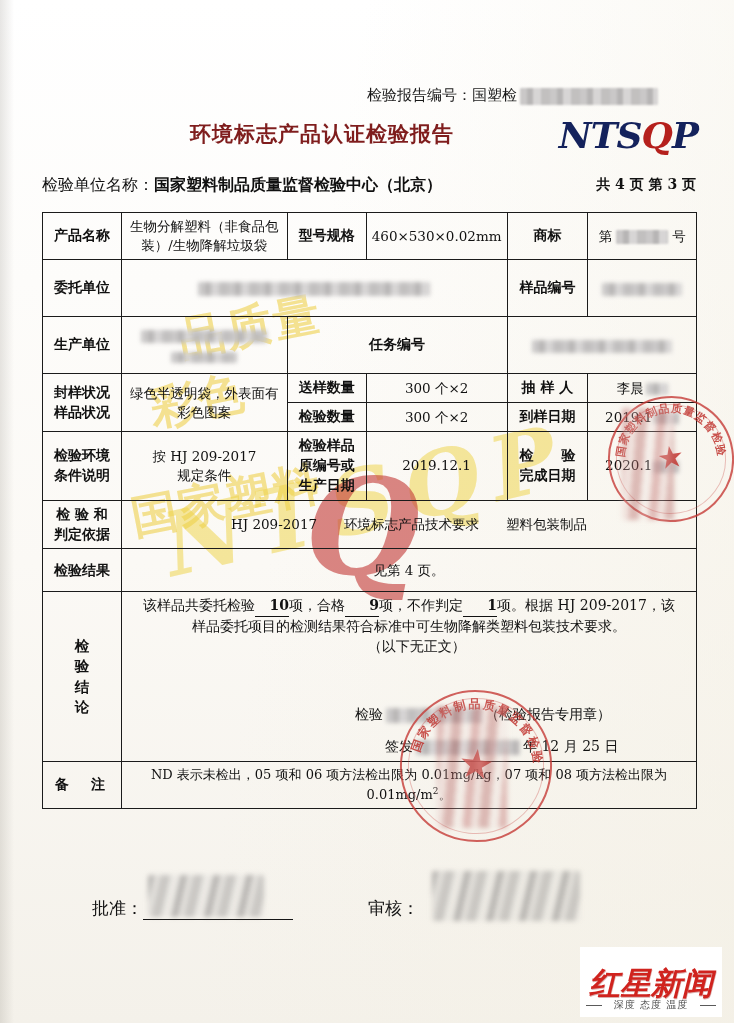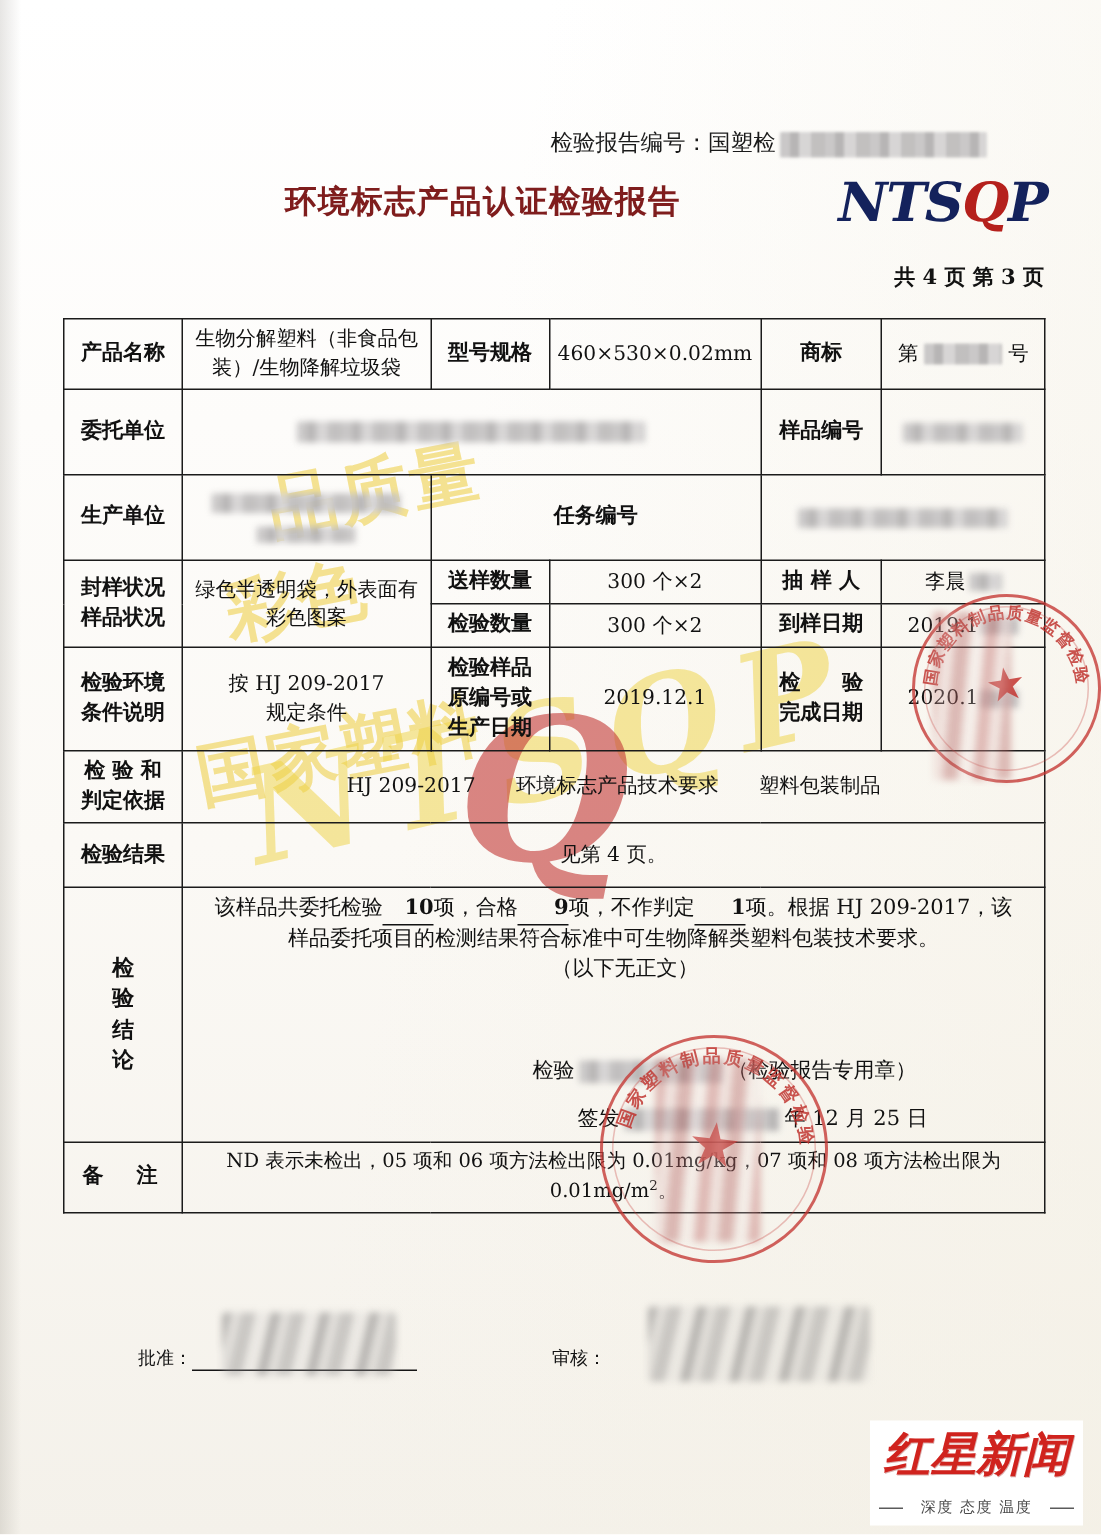--- a/index.html
+++ b/index.html
@@ -224,21 +224,21 @@
   }
   .remark-text sup { font-size: 9px; }
 
   
   .bottom-sign {
     position: absolute;
     top: 885px;
     left: 0;
     width: 734px;
     height: 60px;
-    font-size: 12px;
+    font-size: 17px;
     color: #141414;
     z-index: 4;
     text-align: center;
   }
   .bs-approve { position: absolute; left: 92px; top: 12px; }
   .bs-review  { position: absolute; left: 368px; top: 12px; }
   .sig-line {
     display: inline-block;
     width: 150px;
     border-bottom: 1.4px solid #151515;
@@ -322,21 +322,21 @@
     position: absolute;
     right: 12px;
     bottom: 6px;
     width: 142px;
     height: 70px;
     z-index: 9;
     background: #ffffff;
   }
   .news-logo .nl-main {
     position: absolute;
-    left: 4px; top: 4px;
+    left: 4px; top: 17px;
     width: 134px;
     text-align: center;
     font-family: "DejaVu Sans", "Liberation Sans", sans-serif;
     font-weight: bold;
     font-size: 31px;
     font-style: italic;
     color: #d0231e;
     letter-spacing: 0px;
     line-height: 1.25;
     text-shadow: 0.5px 0.5px 0 rgba(150,20,16,0.35);
@@ -378,20 +378,23 @@
   </div>
 
   <div class="report-no">
     <span>检验报告编号：国塑检</span><span class="redact" style="width:138px;height:17px;margin-left:3px;"></span>
   </div>
 
   <div class="doc-title">环境标志产品认证检验报告</div>
 
   <div class="ntsqp"><span>NTS</span><span class="q-red">Q</span><span>P</span></div>
 
+  <div class="unit-line">
+    <span class="lbl">检验单位名称：</span><span>国家塑料制品质量监督检验中心（北京）</span>
+  </div>
   <div class="page-count">共 4 页 第 3 页</div>
 
   <table class="main-table">
     <colgroup>
       <col style="width:80px">
       <col style="width:168px">
       <col style="width:80px">
       <col style="width:135px">
       <col style="width:82px">
       <col style="width:110px">

